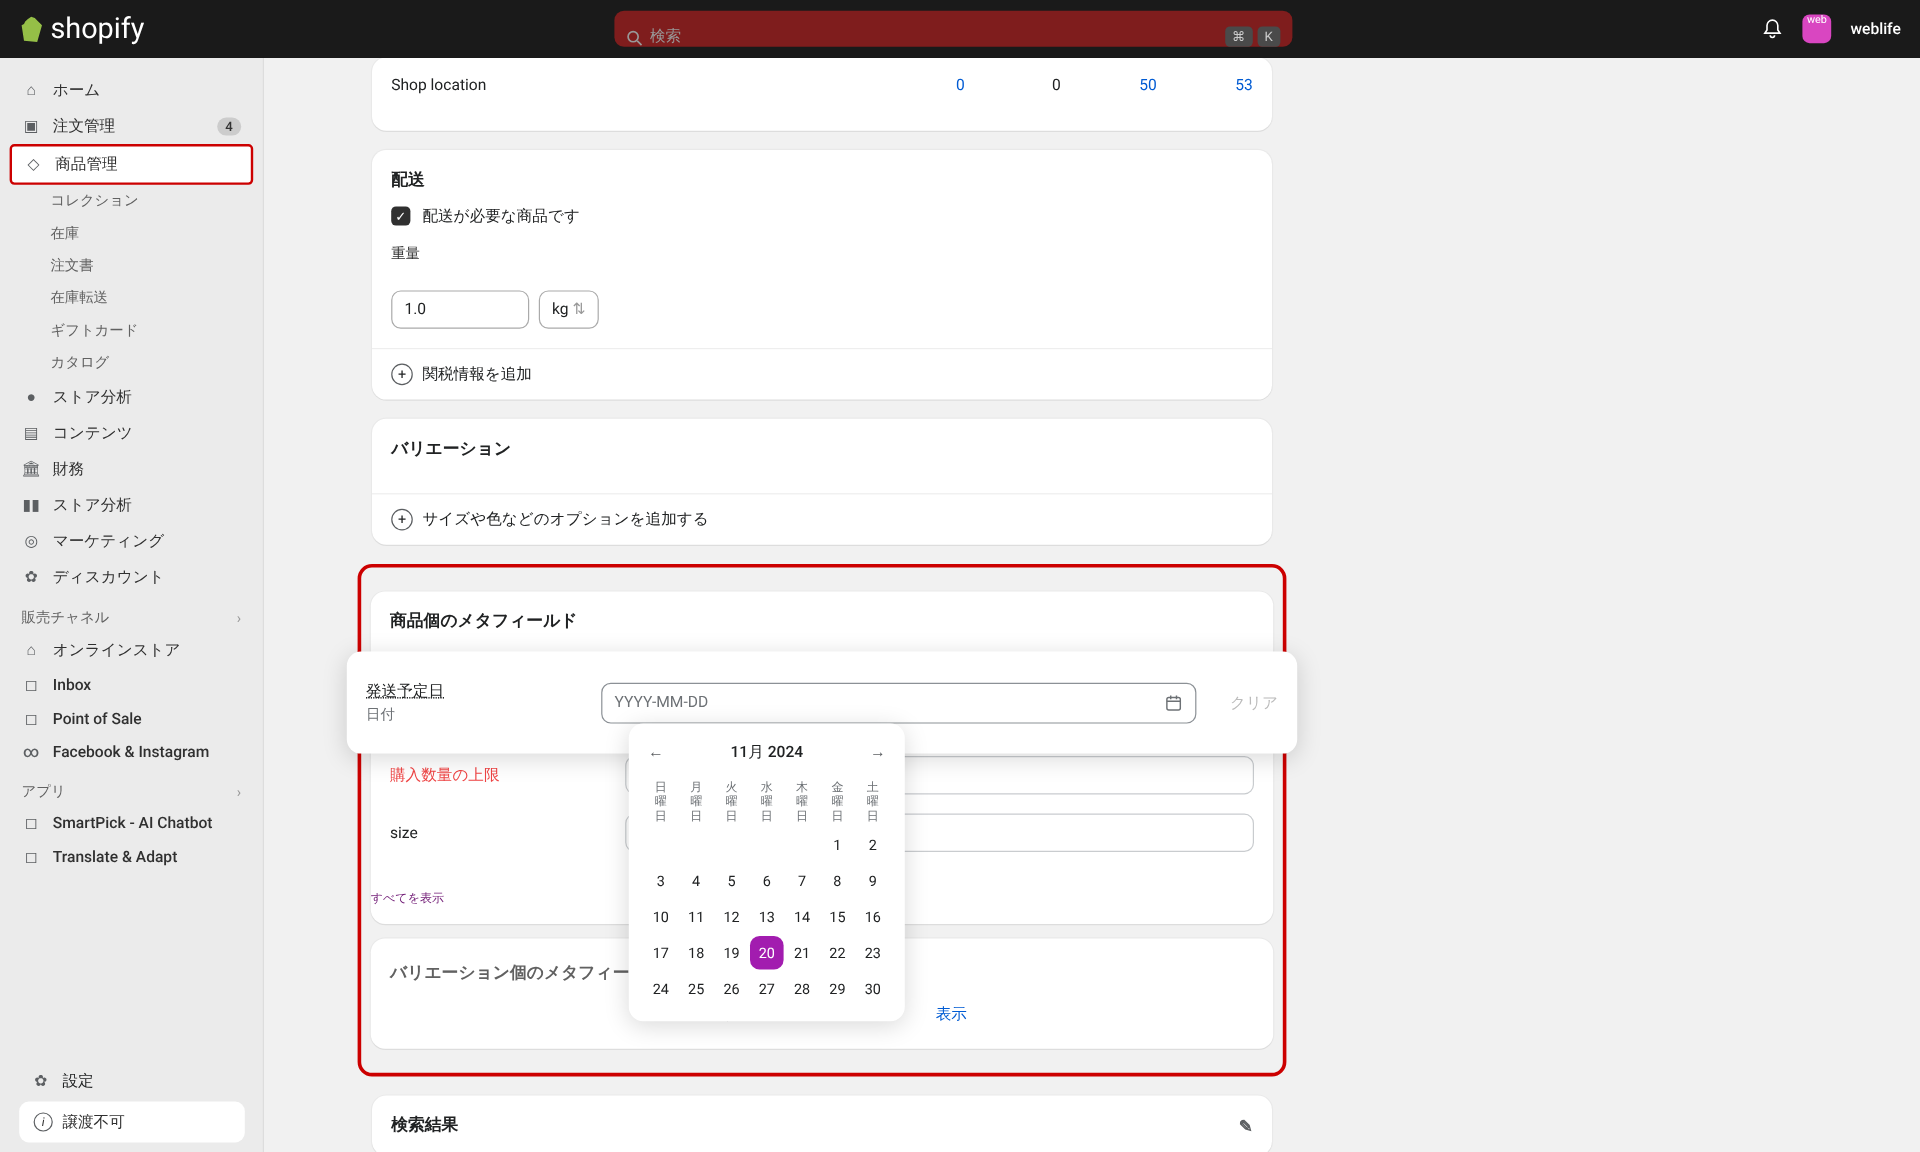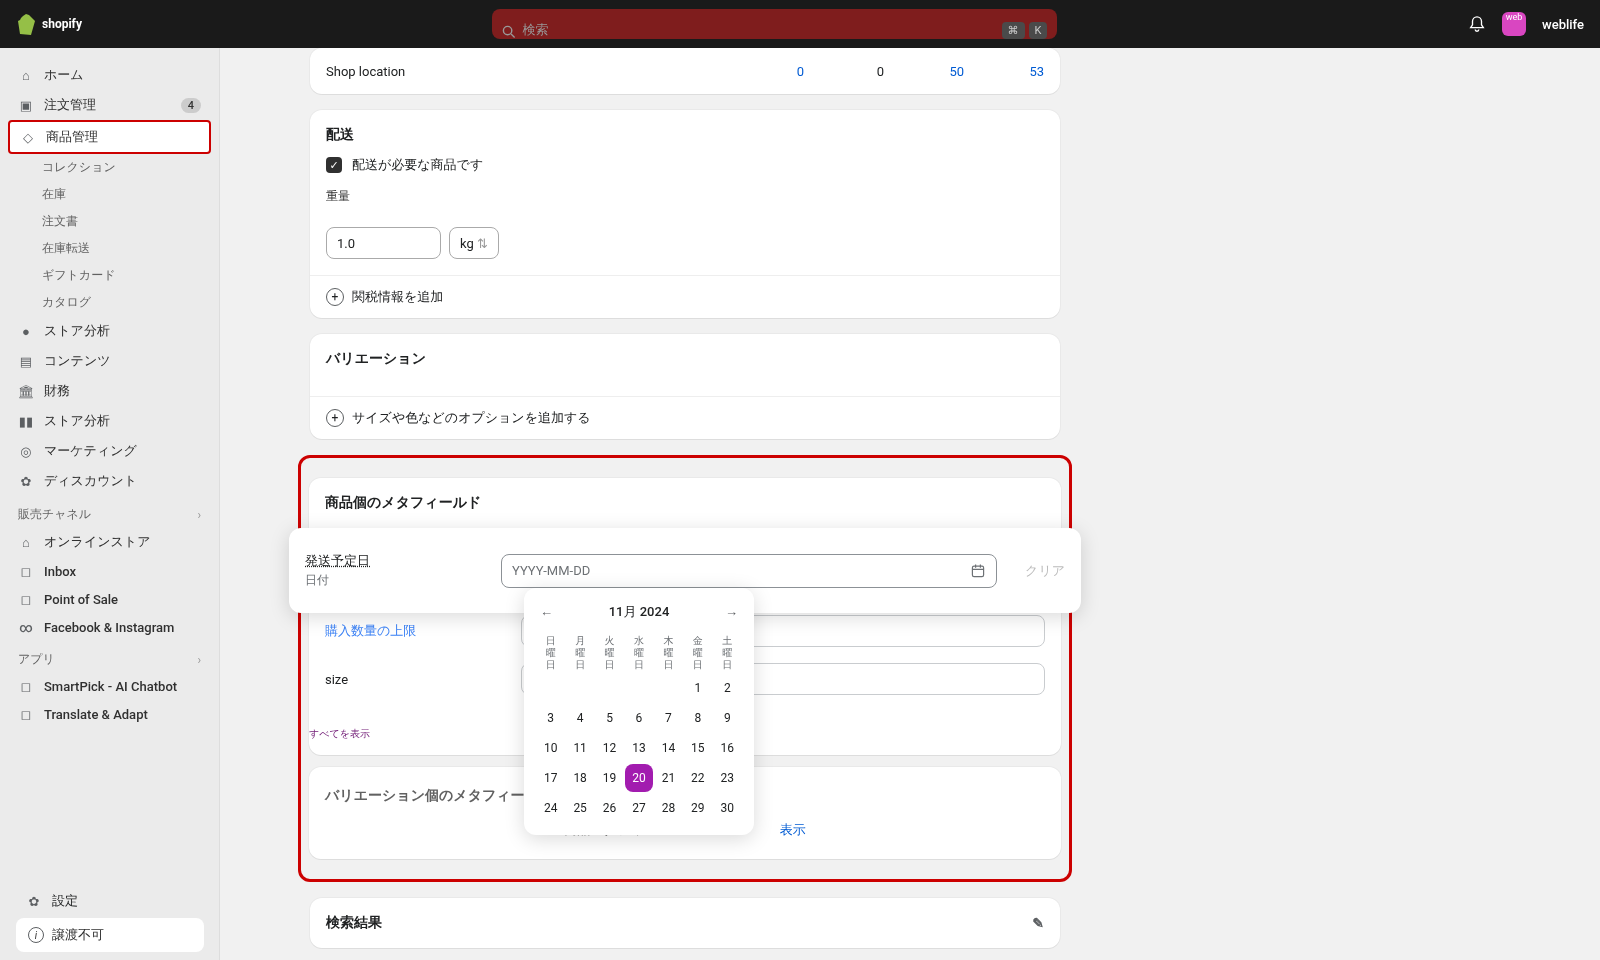--- a/index.html
+++ b/index.html
@@ -1,18 +1,18 @@
 <!DOCTYPE html>
 <html><head>
 <meta charset="utf-8">
 <style>
 *{box-sizing:border-box;margin:0;padding:0;font-family:-apple-system,BlinkMacSystemFont,"Segoe UI",Roboto,Helvetica,Arial,sans-serif}
 body{background:#f1f1f1;color:#202223;font-size:13px}
 .topbar{position:fixed;top:0;left:0;right:0;height:48px;background:#1a1a1a;display:flex;align-items:center;padding:0 16px;z-index:100}
-.logo{color:#fff;font-weight:700;font-size:12px;display:flex;align-items:center;gap:6px}
+.logo{color:#fff;font-weight:400;font-size:24px;display:flex;align-items:center;gap:6px}
 .search-wrap{flex:1;display:flex;justify-content:center}
 .search{width:565px;height:30px;background:#7f1d1d;border-radius:8px;display:flex;align-items:flex-end;padding:0 10px;color:#999}
 .search-ph{flex:1;margin-left:6px;font-size:13px}
 .kbd{background:#4a4a4a;color:#ccc;border-radius:4px;padding:2px 6px;font-size:11px;margin-left:4px}
 .top-right{display:flex;align-items:center;gap:16px;color:#fff}
 .bell{width:18px;height:18px}
 .avatar{width:24px;height:24px;background:#d946c1;border-radius:6px;display:flex;justify-content:center;color:#fff;font-size:9px}
 .user{font-size:13px;font-weight:500}
 .sidebar{position:fixed;top:48px;left:0;bottom:0;width:220px;background:#ebebeb;overflow-y:auto;padding:12px 8px;border-right:1px solid #ddd}
 .nav-item{display:flex;align-items:center;padding:6px 10px;border-radius:6px;cursor:pointer;color:#303030;font-size:13px;font-weight:500;gap:10px}
@@ -186,21 +186,21 @@
     <div class="transfer">
         <span class="info-c">i</span>
         <span>譲渡不可</span>
       </div>
   </div>
 </div>
 
 <div class="main">
 
   <div class="card" style="margin-top:0">
-      <div class="card-pad" style="padding-top:8px;padding-bottom:7px">
+      <div class="card-pad" style="padding-top:8px;padding-bottom:22px">
     <div class="loc-row">
       <span class="loc-name">Shop location</span>
       <span class="loc-v link">0</span>
       <span class="loc-v">0</span>
       <span class="loc-v link">50</span>
       <span class="loc-v link">53</span>
     </div>
   </div>
     </div>
 
@@ -309,21 +309,21 @@
               <div class="cal-day">26</div>
               <div class="cal-day">27</div>
               <div class="cal-day">28</div>
               <div class="cal-day">29</div>
               <div class="cal-day">30</div>
             </div>
         </div>
       </div>
 
       <div class="card-pad" style="padding-top:4px">
-        <div class="mf-row" style="color:#3b82f6">
+        <div class="mf-row" style="color:#ef4444">
             <div class="mf-label">購入数量の上限</div>
             <div class="mf-input"></div>
           </div>
         <div class="mf-row">
             <div class="mf-label">size</div>
             <div class="mf-input"></div>
           </div>
       </div>
       <span class="showall">すべてを表示</span>
     </div>

